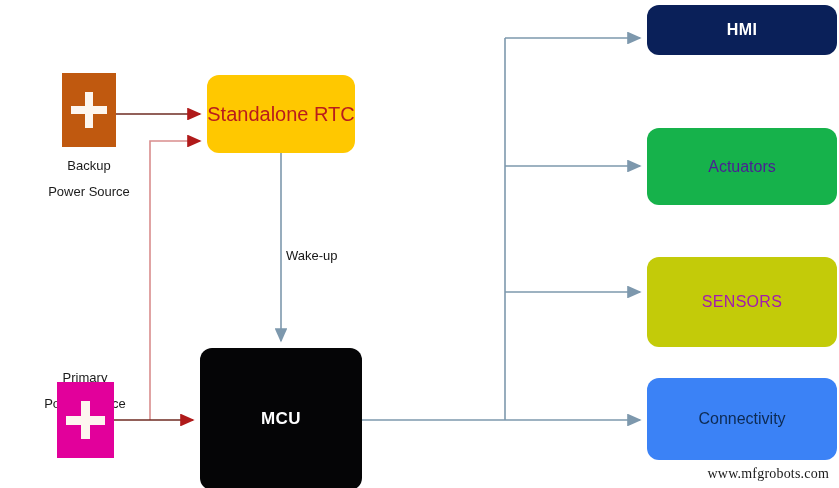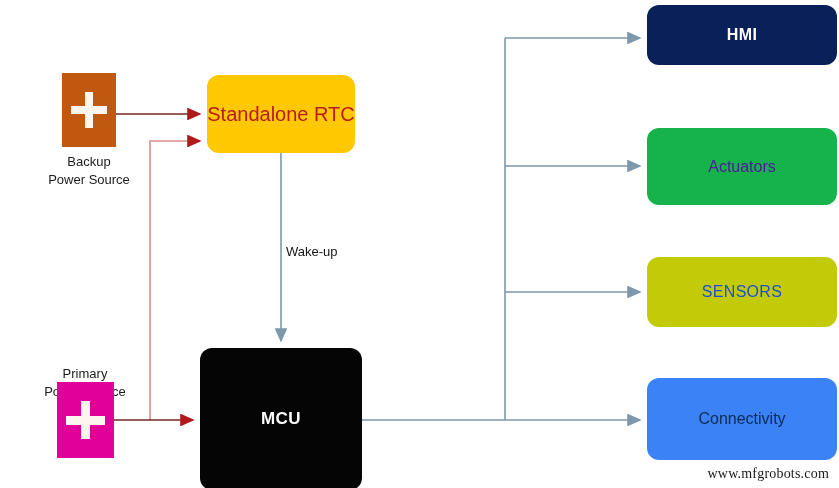--- a/index.html
+++ b/index.html
@@ -8,34 +8,34 @@
 
   svg.wires{position:absolute;left:0;top:0;width:839px;height:488px;}
 
   .node{position:absolute;display:flex;align-items:center;justify-content:center;box-sizing:border-box;}
   .rounded{border-radius:12px;}
 
   .rtc{left:207px;top:75px;width:148px;height:78px;background:#FFC800;color:#b91c1c;
        font-size:20px;line-height:25px;text-align:center;}
   .mcu{left:200px;top:348px;width:162px;height:142px;background:#050506;color:#ffffff;
        font-size:17px;font-weight:bold;letter-spacing:.4px;}
-  .hmi{left:647px;top:5px;width:190px;height:60px;background:#0A2059;color:#ffffff;
+  .hmi{left:647px;top:5px;width:190px;height:50px;background:#0A2059;color:#ffffff;
        font-size:16px;font-weight:bold;letter-spacing:.4px;}
   .act{left:647px;top:128px;width:190px;height:77px;background:#16B24B;color:#4c1d95;font-size:16px;}
-  .sen{left:647px;top:257px;width:190px;height:70px;background:#C3CB09;color:#1d4ed8;
+  .sen{left:647px;top:257px;width:190px;height:90px;background:#C3CB09;color:#a21caf;
        font-size:16px;letter-spacing:.3px;text-align:center;}
   .con{left:647px;top:378px;width:190px;height:82px;background:#3b82f6;color:#0d2a52;font-size:16px;}
 
   .psu{position:absolute;display:block;}
   .psu-backup{left:62px;top:73px;width:54px;height:74px;background:#C0590F;}
   .psu-primary{left:57px;top:382px;width:57px;height:76px;background:#E2009B;}
   .plus-h{position:absolute;background:#fdf6ef;}
   .plus-v{position:absolute;background:#fdf6ef;}
 
-  .lbl{position:absolute;color:#1b1b1b;font-size:13px;line-height:18px;text-align:center;
+  .lbl{position:absolute;color:#1b1b1b;font-size:13px;line-height:26px;text-align:center;
        white-space:pre-line;}
   .lbl-backup{left:18px;top:153px;width:142px;}
   .lbl-primary{left:14px;top:334px;width:142px;margin-top:31px;}
   .lbl-wake{left:286px;top:243px;font-size:13px;color:#161616;text-align:left;}
   .lbl-bus{left:384px;top:424px;font-size:13.5px;color:#141414;text-align:left;letter-spacing:.2px;}
 
   .watermark{position:absolute;right:10px;bottom:6px;font-family:"Liberation Serif",serif;
              font-size:14px;color:#1a1a1a;letter-spacing:.2px;}
 </style>
 </head>

